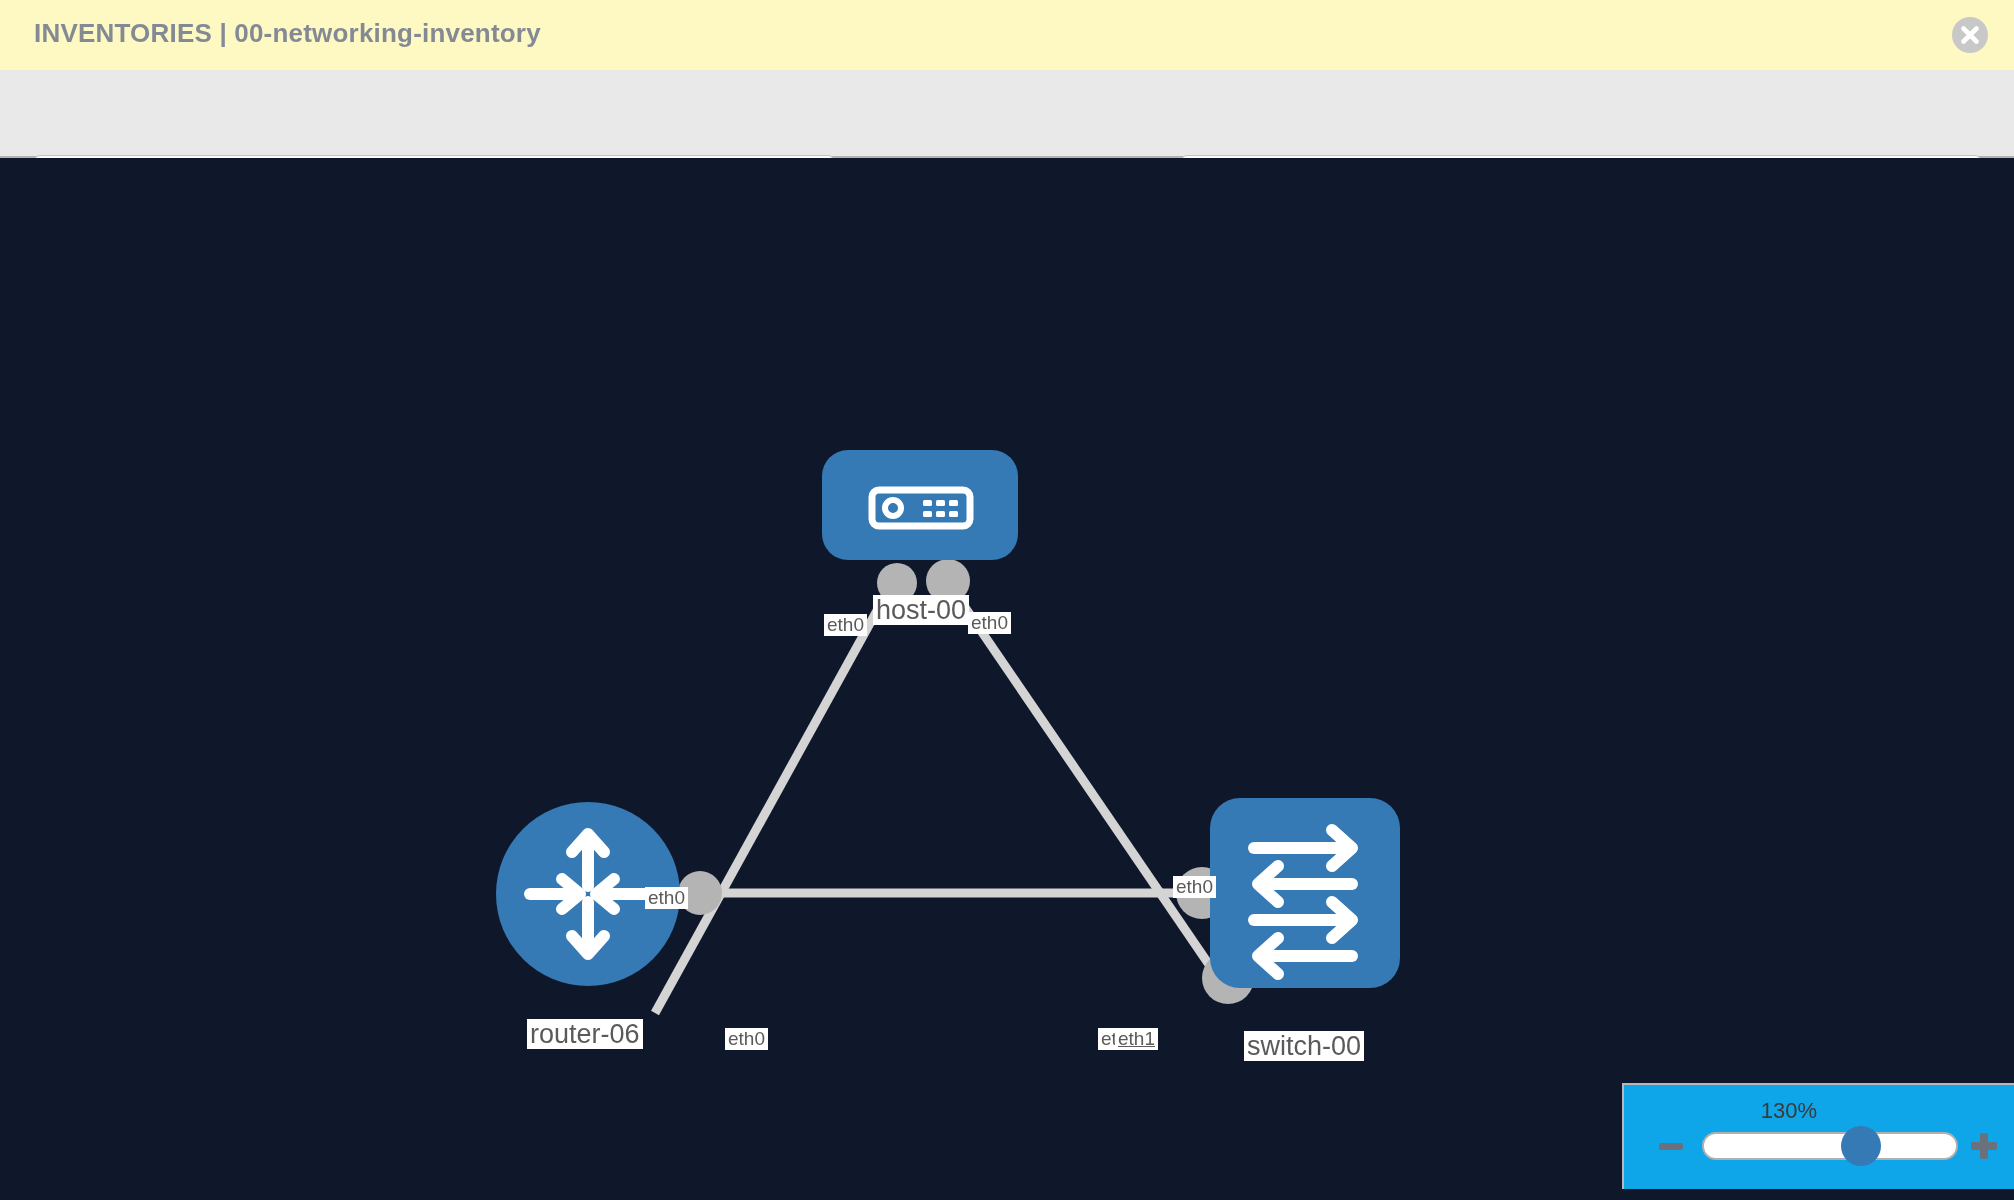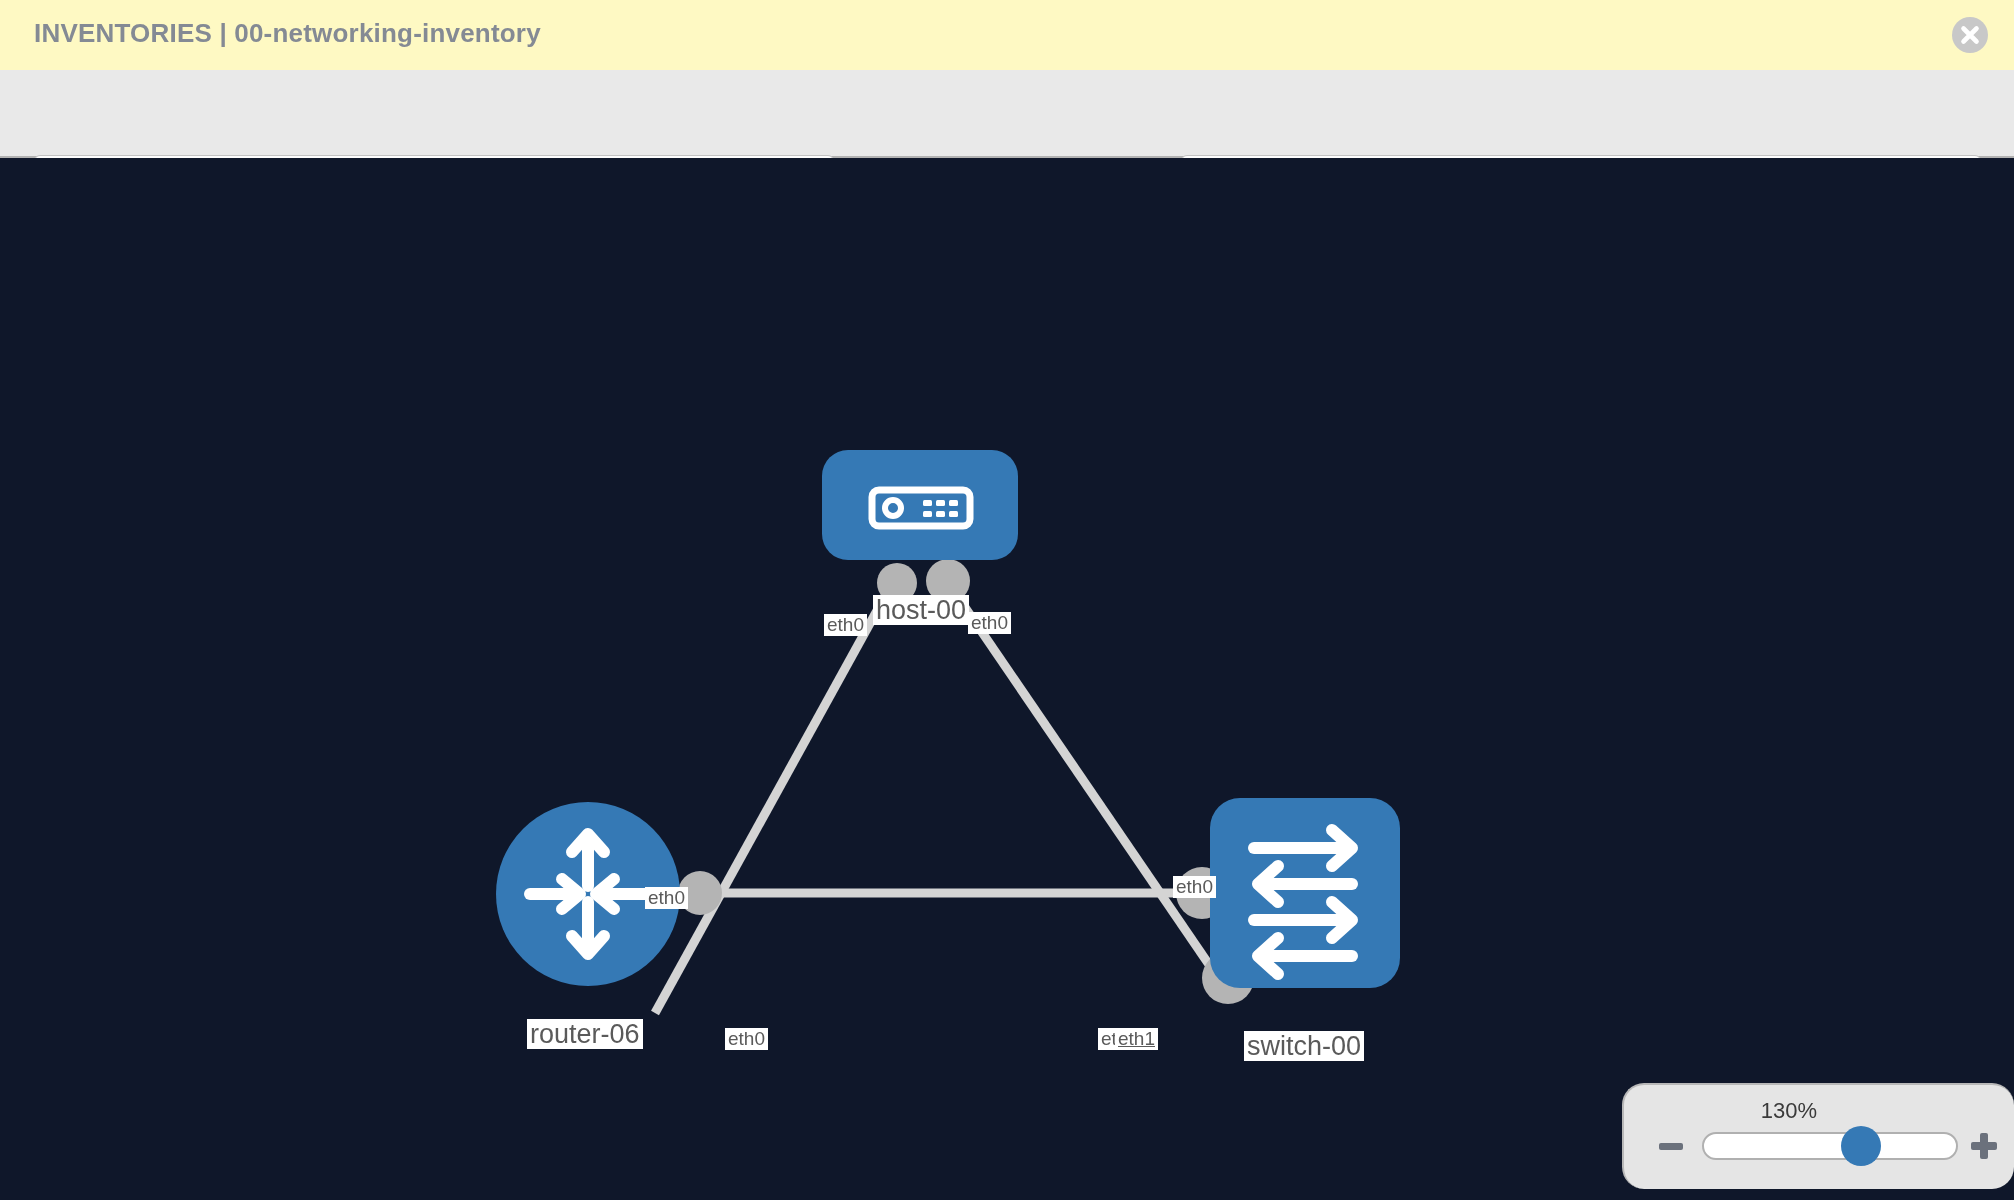--- a/index.html
+++ b/index.html
@@ -127,25 +127,24 @@
     padding: 1px 3px;
   }
 
   
   .zoom-panel {
     position: absolute;
     left: 1622px;
     top: 1083px;
     width: 392px;
     height: 106px;
-    background: #e5e5e5;
+    background: #0ea5e9;
     border-top: 2px solid #b8b8b8;
     border-left: 2px solid #b8b8b8;
     box-sizing: border-box;
-    border-radius: 22px;
   }
   .zoom-value {
     position: absolute;
     top: 13px;
     left: 0;
     width: 330px;
     text-align: center;
     font-size: 22px;
     color: #3a3a3a;
   }

